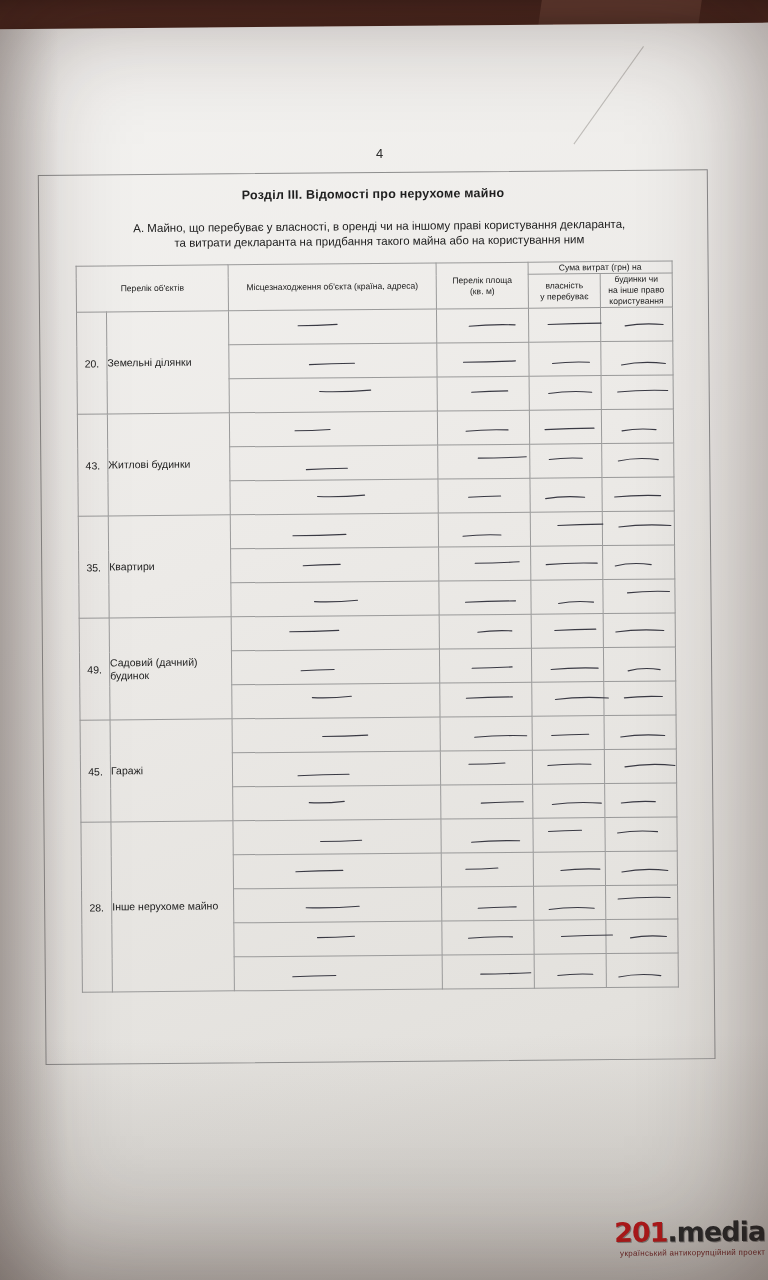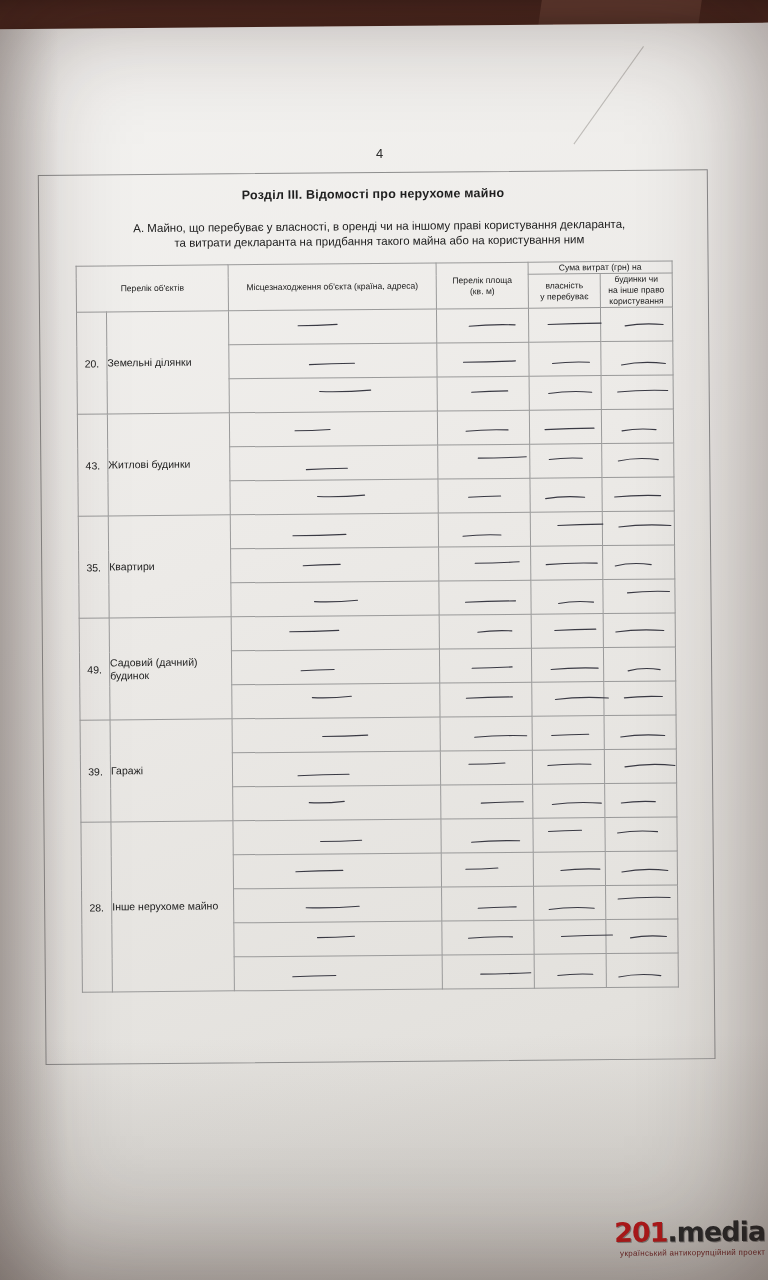--- a/index.html
+++ b/index.html
@@ -606,21 +606,21 @@
               </td>
               <td class="cell">
                 <div class="sq" style="left: 18px; top: 11px;">
                   <svg width="46" height="12">
                     <path d="M2 5 Q 20 3 40 4" stroke="#3a3a44" stroke-width="1.1" fill="none" stroke-linecap="round"></path>
                   </svg>
                 </div>
               </td>
             </tr>
             <tr>
-              <td class="num" rowspan="3">39.</td>
+              <td class="num" rowspan="3">45.</td>
               <td class="label" rowspan="3">Гаражі</td>
               <td class="cell">
                 <div class="sq" style="left: 88.3px; top: 12px;">
                   <svg width="53" height="12">
                     <path d="M2 6 Q 23.5 6 47 5" stroke="#3a3a44" stroke-width="1.1" fill="none" stroke-linecap="round"></path>
                   </svg>
                 </div>
               </td>
               <td class="cell">
                 <div class="sq" style="left: 32px; top: 13px;">

